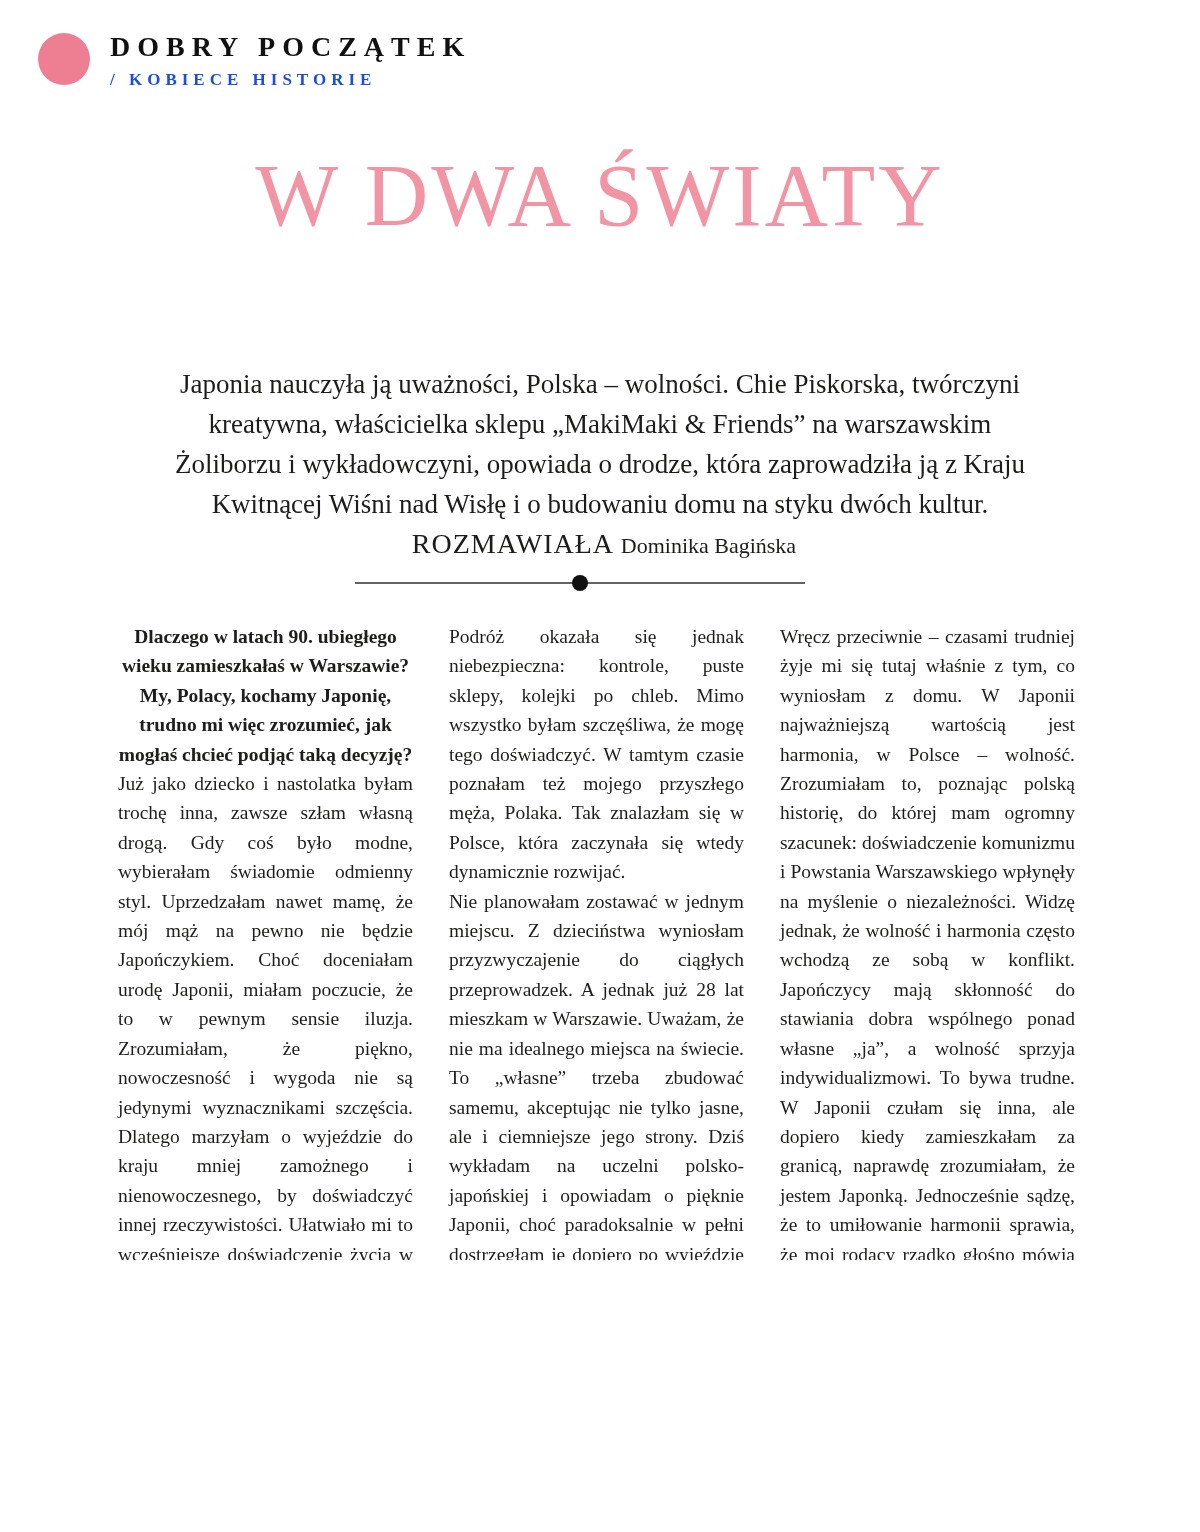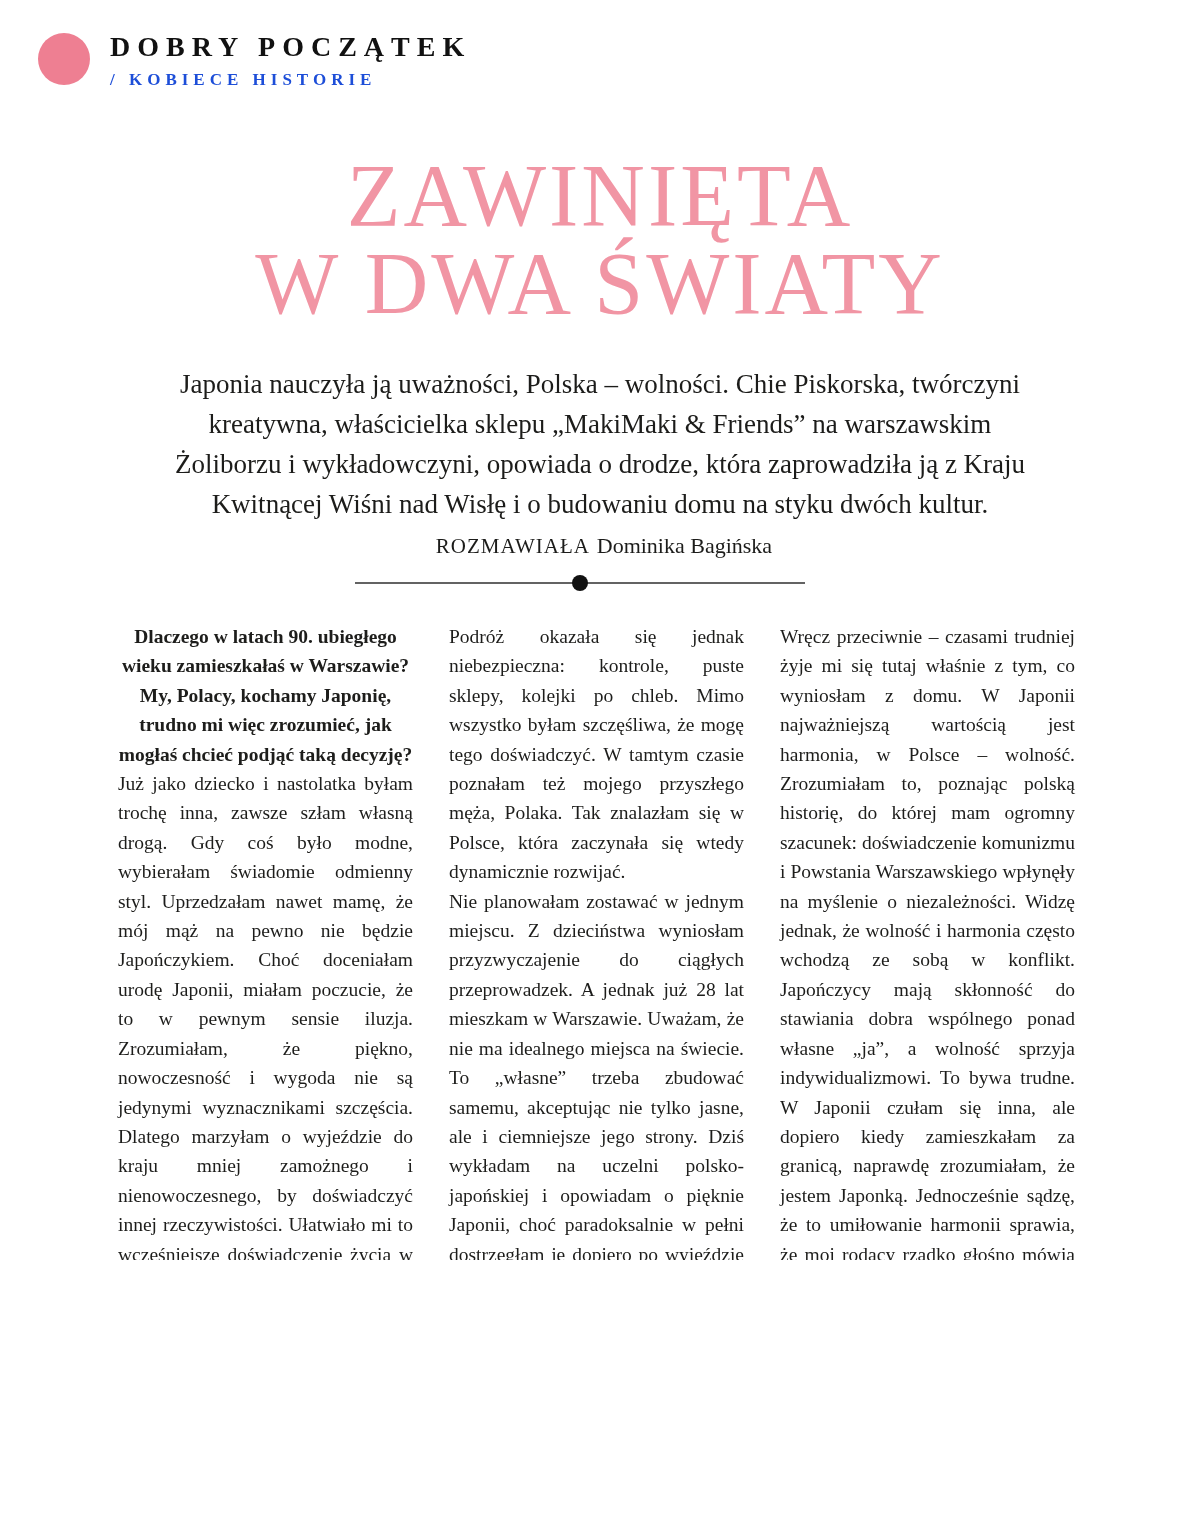--- a/index.html
+++ b/index.html
@@ -67,21 +67,21 @@
     position: absolute;
     top: 364px;
     left: 160px;
     width: 880px;
     text-align: center;
     font-size: 27px;
     line-height: 40px;
     color: #1c1c1a;
   }
   .byline-label {
-    font-size: 21px;
+    font-size: 28px;
     letter-spacing: 1px;
     margin-left: 8px;
   }
   .byline-name {
     font-size: 22px;
   }
 
   
   .divider {
     position: absolute;
@@ -160,21 +160,20 @@
 
   <div class="kicker-wrap">
     <span class="kicker-dot"></span>
     <div>
       <div class="kicker-title">DOBRY POCZĄTEK</div>
       <div class="kicker-category">/ KOBIECE HISTORIE</div>
     </div>
   </div>
 
   <div class="article-title">
-    <div>ZAWINIĘTA</div>
     <div>W DWA ŚWIATY</div>
   </div>
 
   <p class="lead">
     <span>Japonia nauczyła ją uważności, Polska – wolności. Chie Piskorska, twórczyni kreatywna, właścicielka sklepu „MakiMaki &amp; Friends” na warszawskim Żoliborzu i wykładowczyni, opowiada o drodze, która zaprowadziła ją z Kraju Kwitnącej Wiśni nad Wisłę i o budowaniu domu na styku dwóch kultur.</span>
     <span class="byline-label">ROZMAWIAŁA</span>
     <span class="byline-name">Dominika Bagińska</span>
   </p>
 
   <div class="divider">

